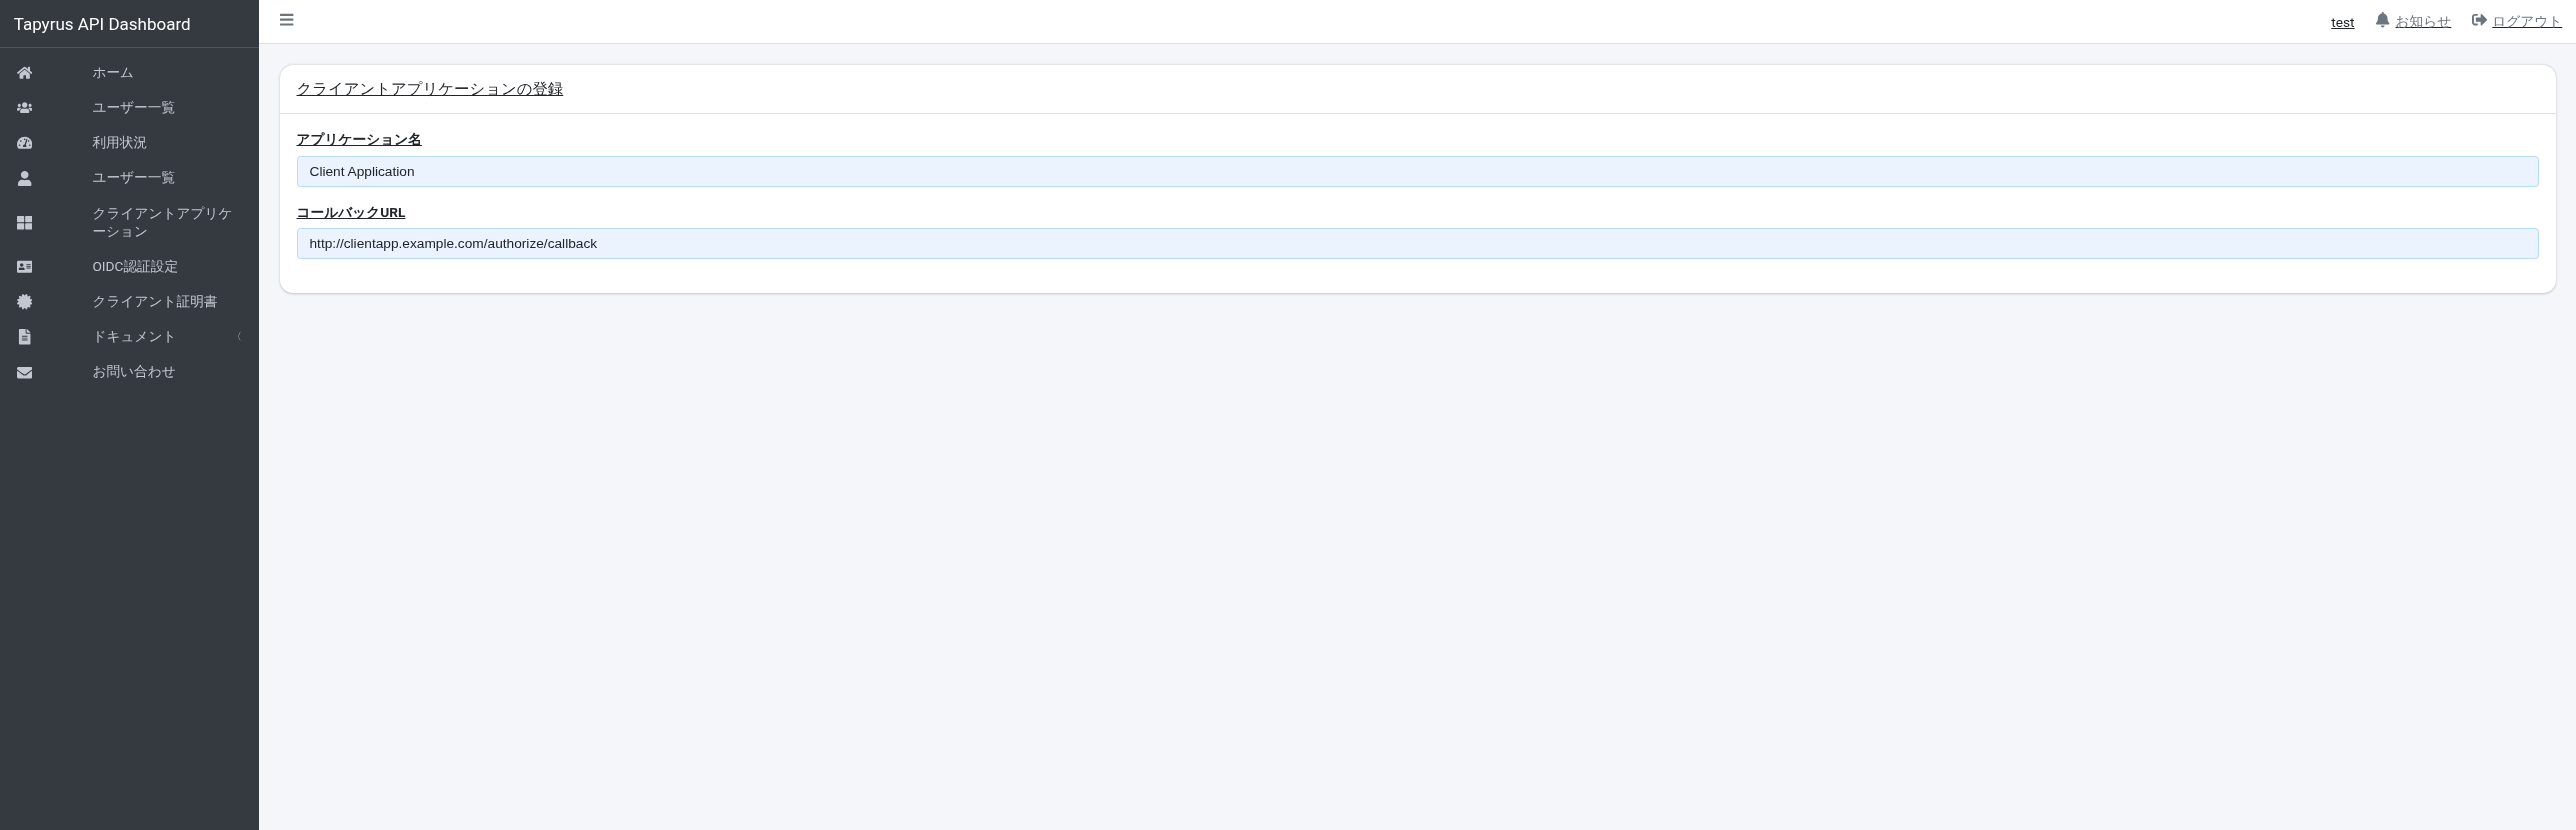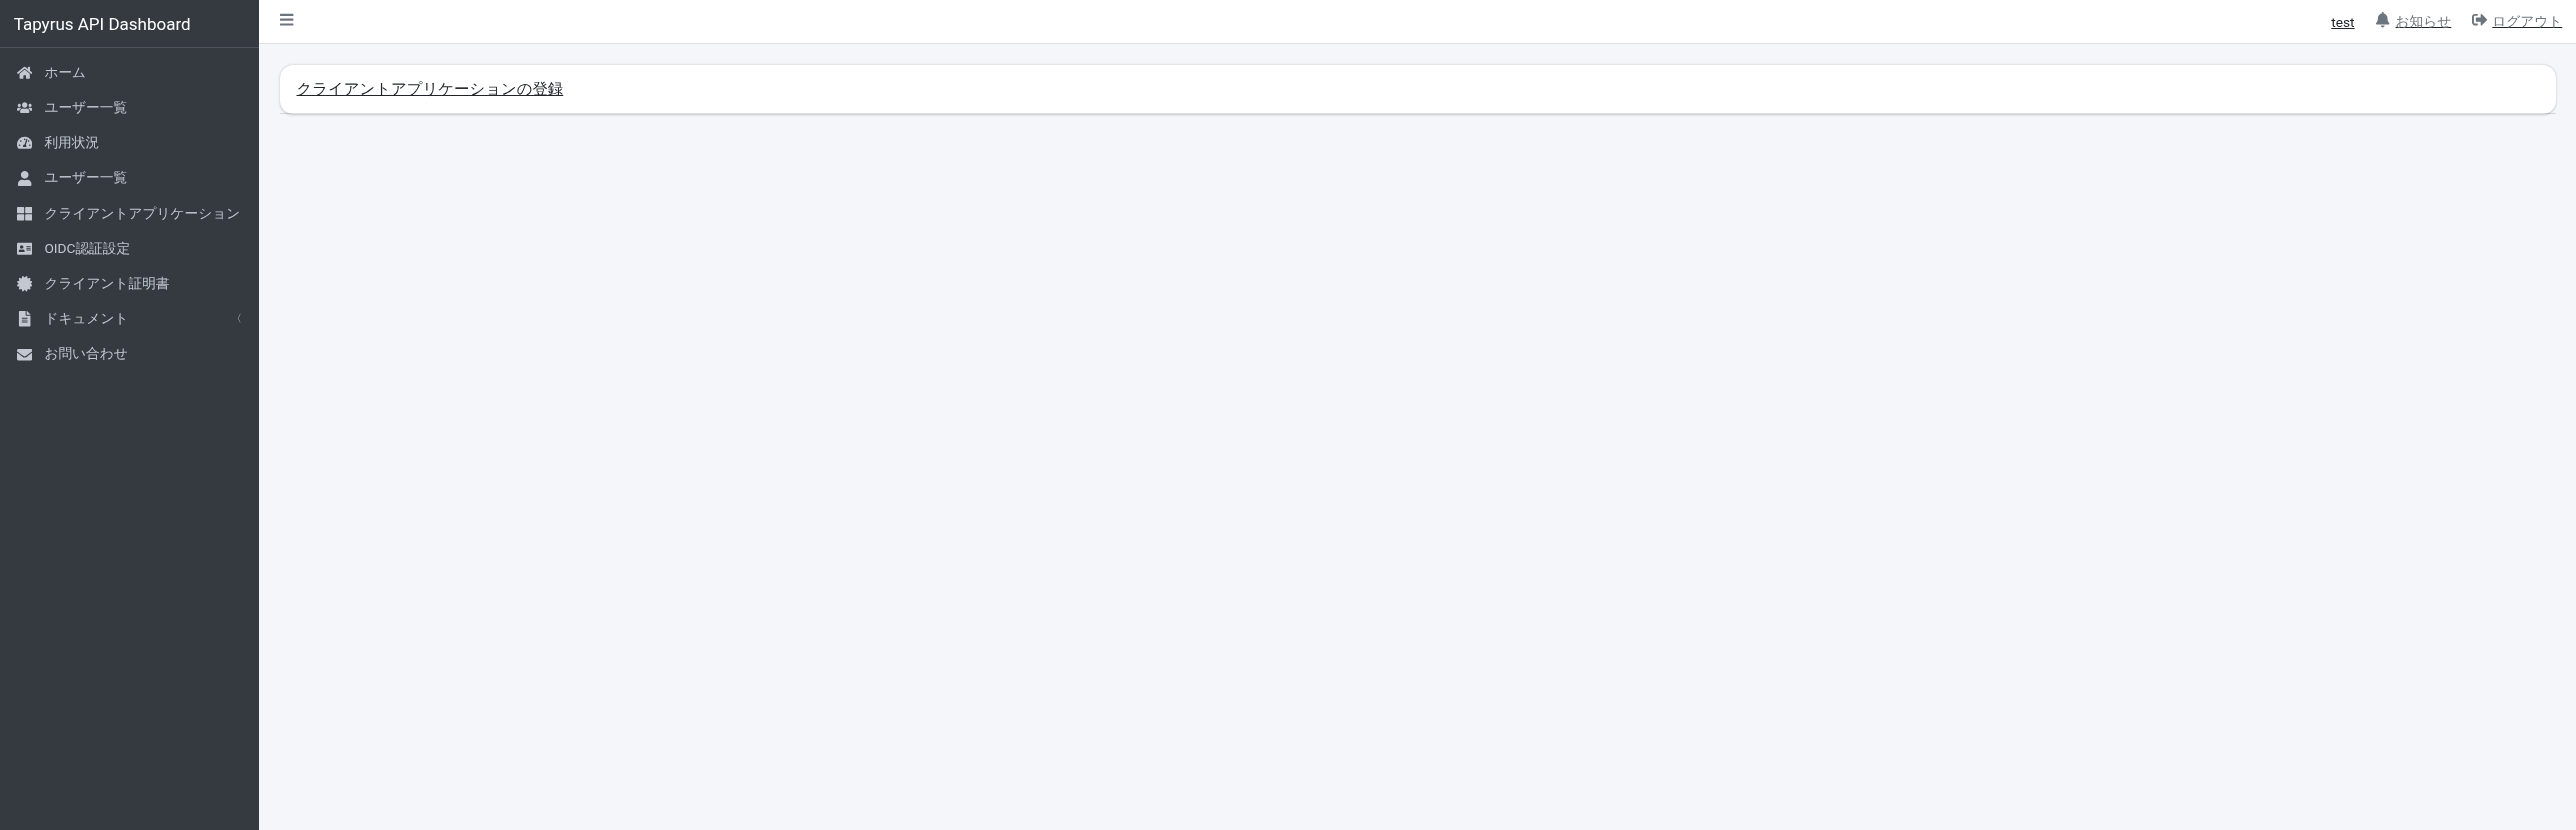--- a/index.html
+++ b/index.html
@@ -43,20 +43,21 @@
     }
     .sidebar-item .icon {
       width: 20.5px;
       margin-right: 6.8px;
       display: inline-flex;
       align-items: center;
       justify-content: flex-start;
     }
     .sidebar-item .label {
       flex: 1;
+      margin-left: 48px;
     }
     .sidebar-item .chevron {
       font-size: 10.3px;
     }
     .main {
       flex: 1;
       display: flex;
       flex-direction: column;
       text-decoration: underline;
     }
@@ -267,17 +268,27 @@
               </svg>
           </span>
           <span>ログアウト</span>
         </span>
       </div>
     </div>
 
     <div class="content">
       <div class="card">
         <div class="card-header">クライアントアプリケーションの登録</div>
+        <div class="card-body">
+          <div class="form-group">
+            <label class="form-label">アプリケーション名</label>
+            <input type="text" class="form-control" value="Client Application" style="">
+          </div>
+          <div class="form-group">
+            <label class="form-label">コールバックURL</label>
+            <input type="text" class="form-control" value="http://clientapp.example.com/authorize/callback" style="">
+          </div>
+        </div>
       </div>
     </div>
   </div>
 </div>
 
 
 </body></html>

